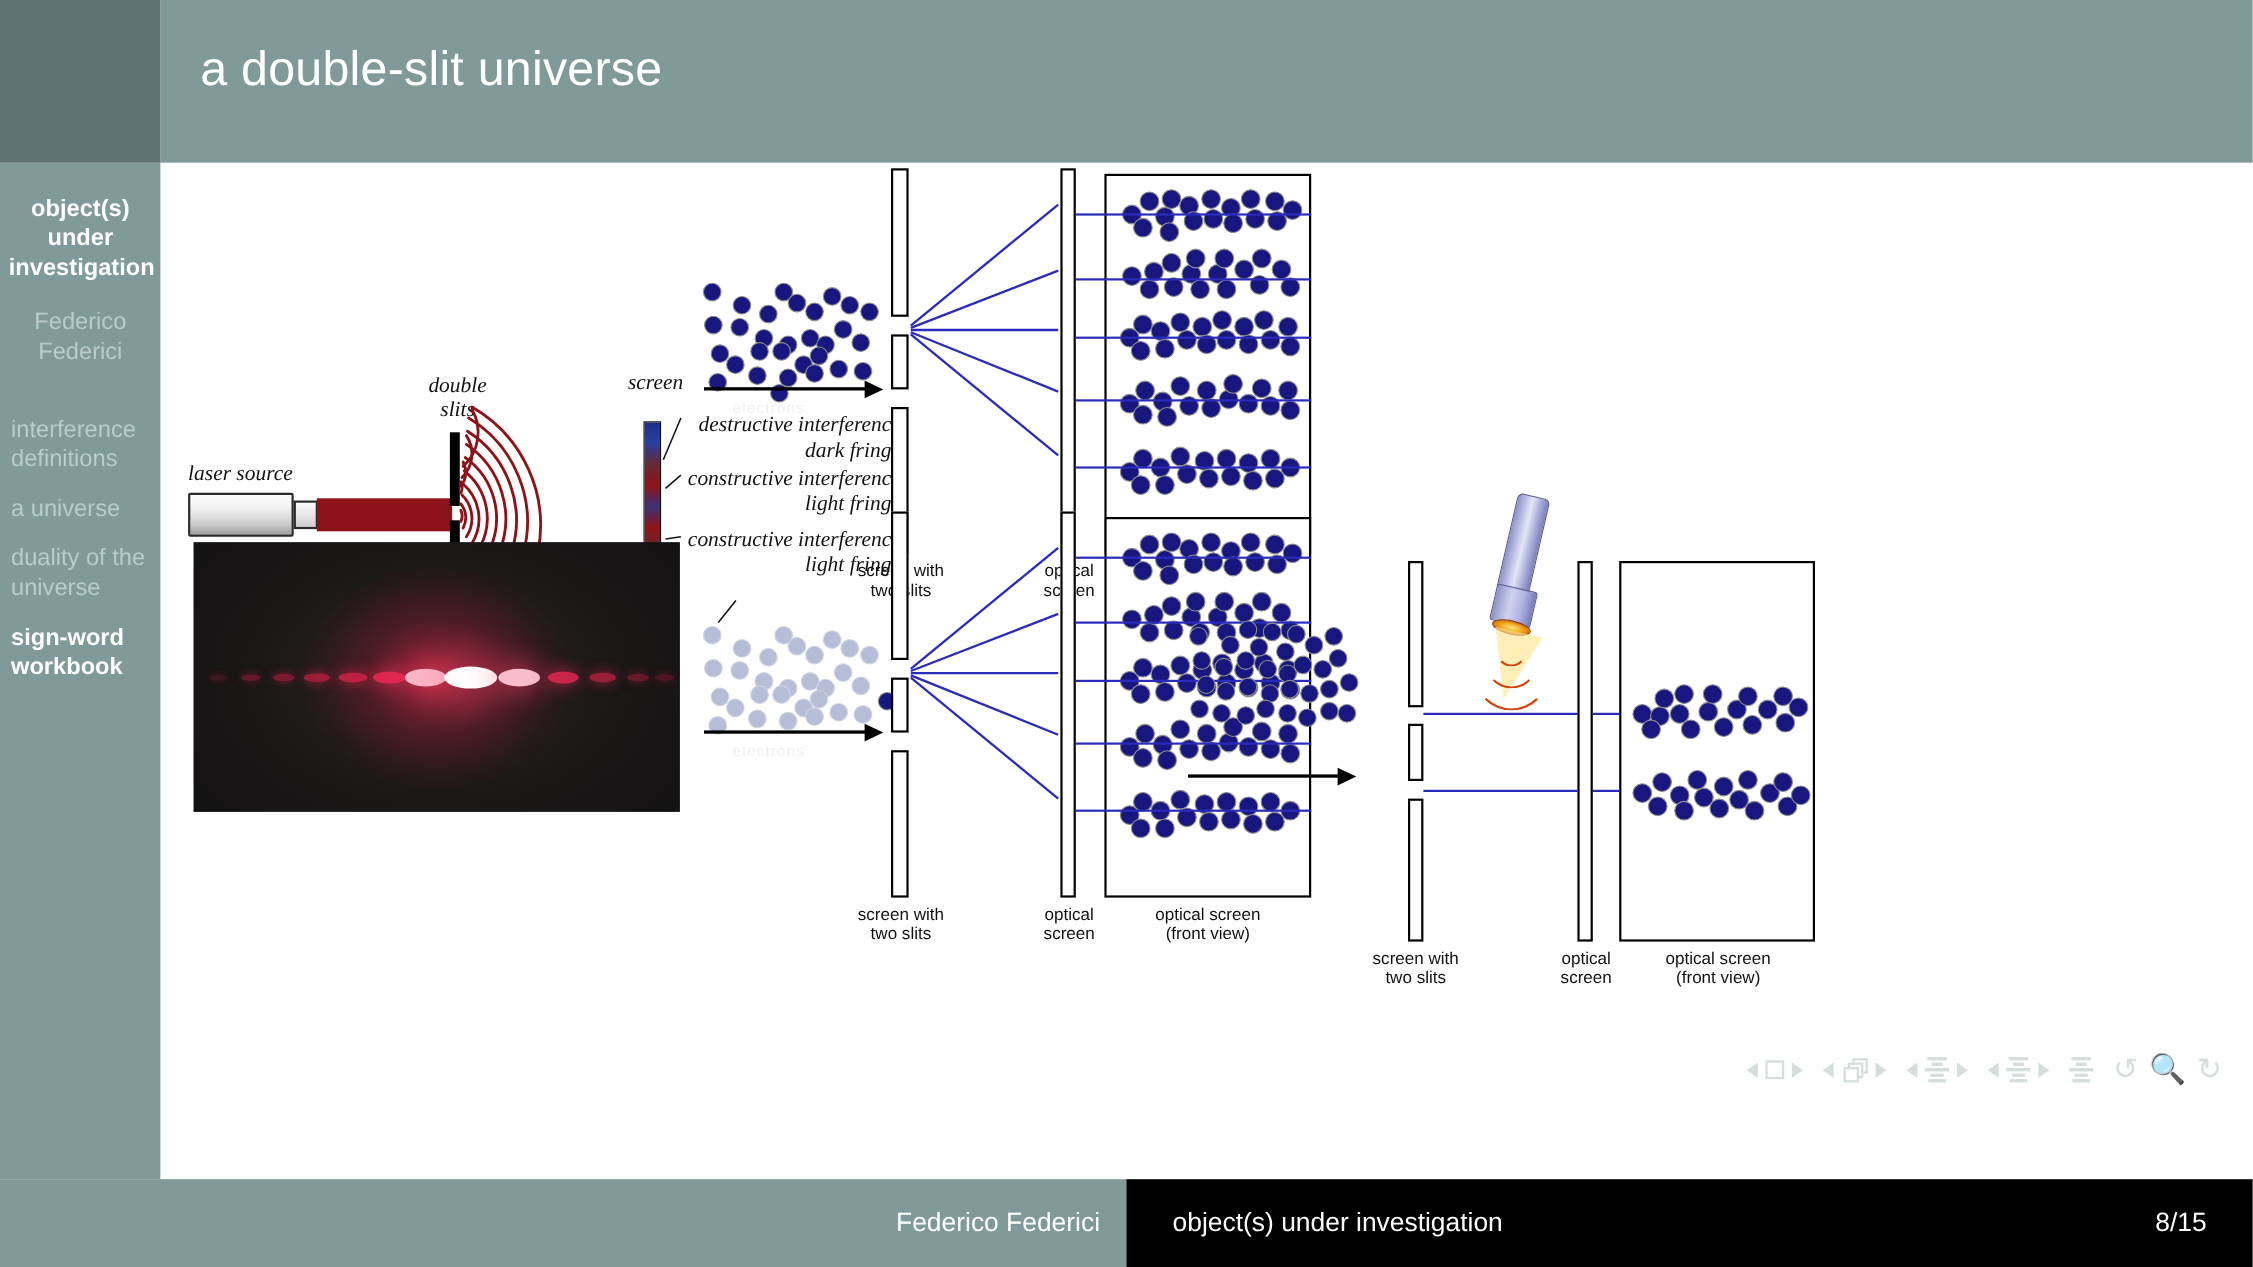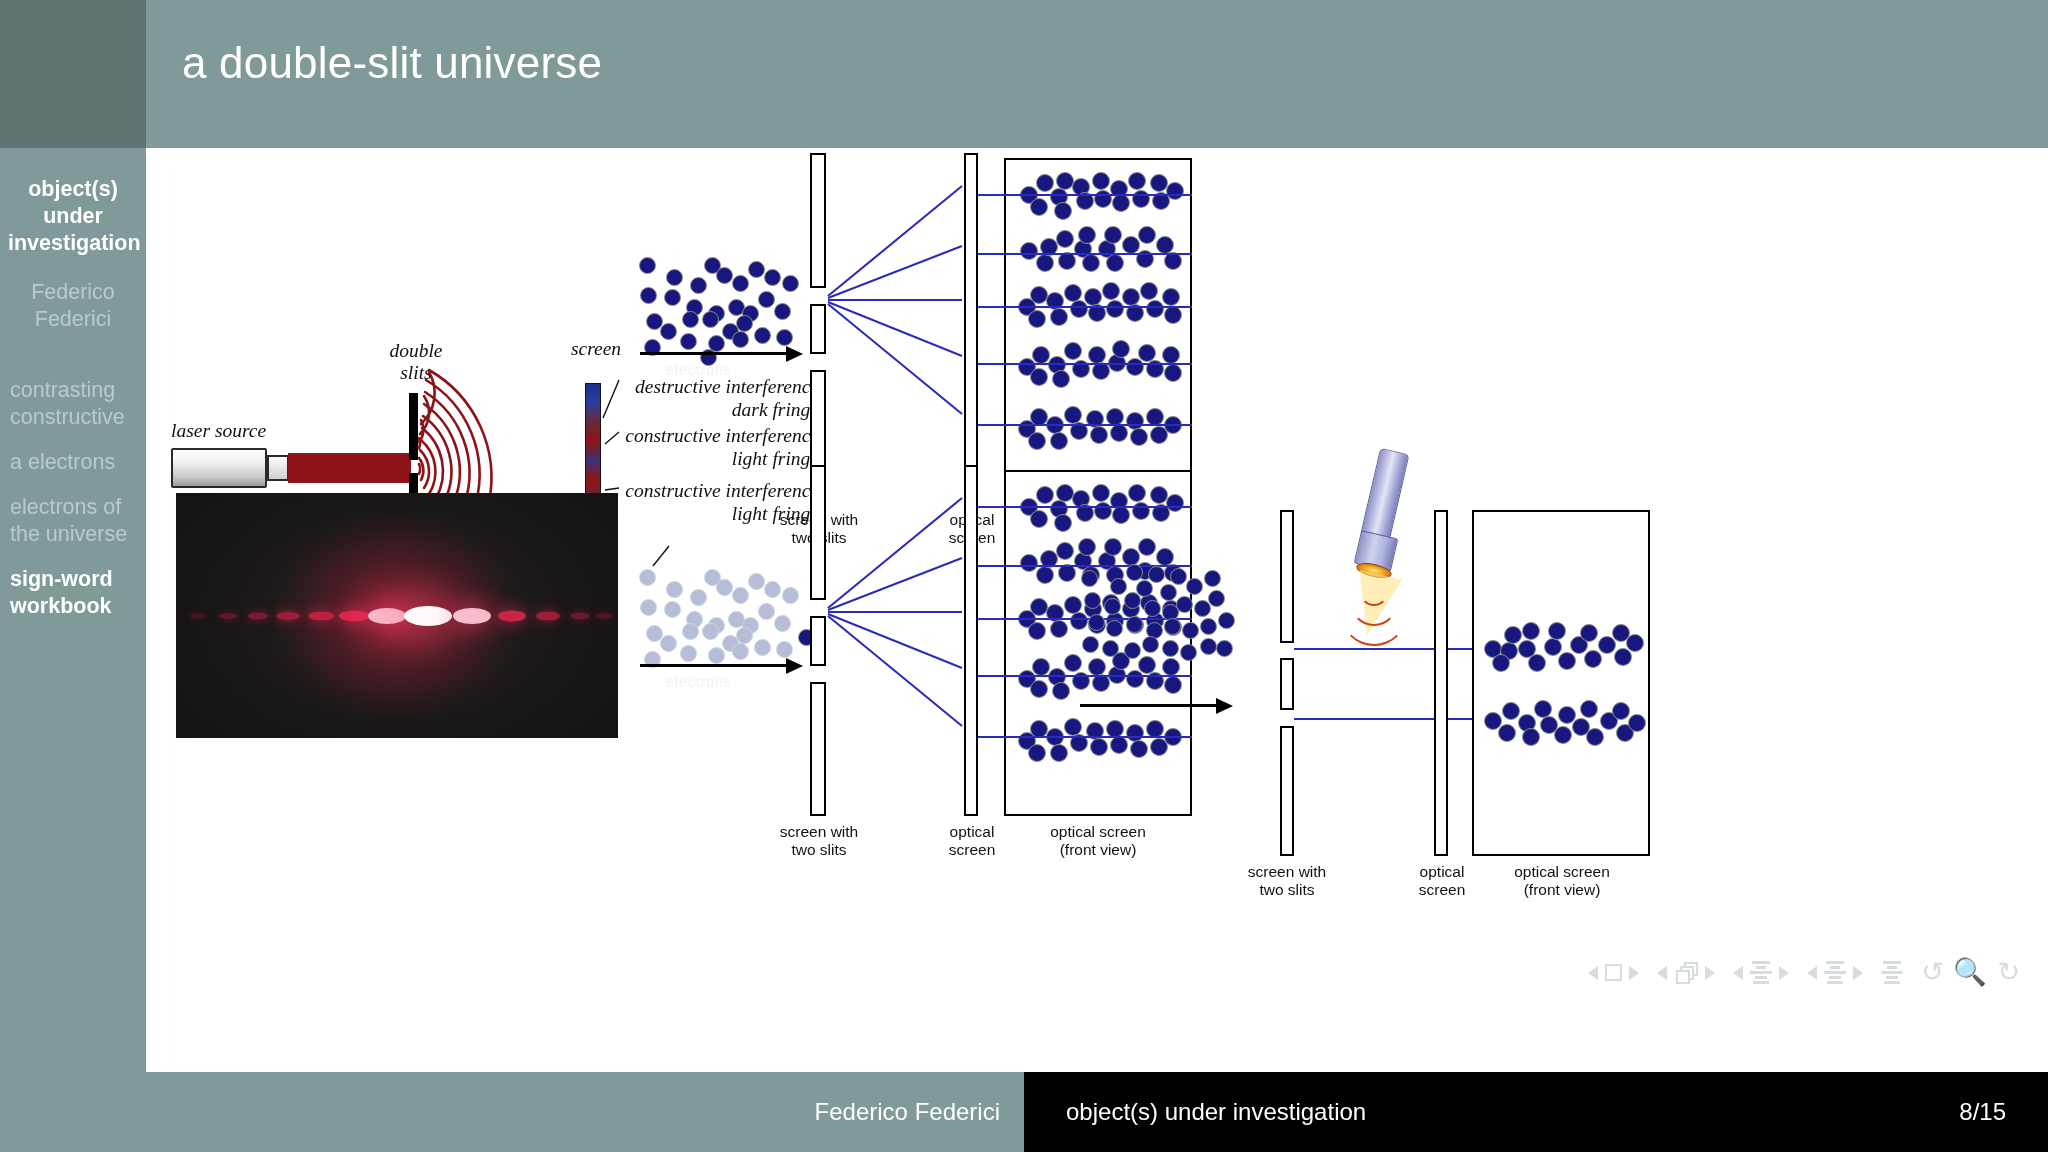--- a/index.html
+++ b/index.html
@@ -218,23 +218,23 @@
 <div id="topbar-left"></div>
 <div id="topbar-title">
   <div id="page-title">a double-slit universe</div>
 </div>
 
 <div id="sidebar">
   <div class="side-block">
     <div class="side-title">object(s) under investigation</div>
     <div class="side-author">Federico Federici</div>
     <div class="side-sep"></div>
-    <div class="side-item">contrasting constructive</div>
-    <div class="side-item">a electrons</div>
-    <div class="side-item">electrons of the universe</div>
+    <div class="side-item">interference definitions</div>
+    <div class="side-item">a universe</div>
+    <div class="side-item">duality of the universe</div>
     <div class="side-item active">sign-word workbook</div>
   </div>
 </div>
 
 <div id="content">
 
   <div id="fig-laser">
     <div class="it lbl-diff">Diffraction at each slit</div>
     <div class="it" style="position:absolute;left:0px;top:172px;">laser source</div>
     <div class="it lbl-double">

